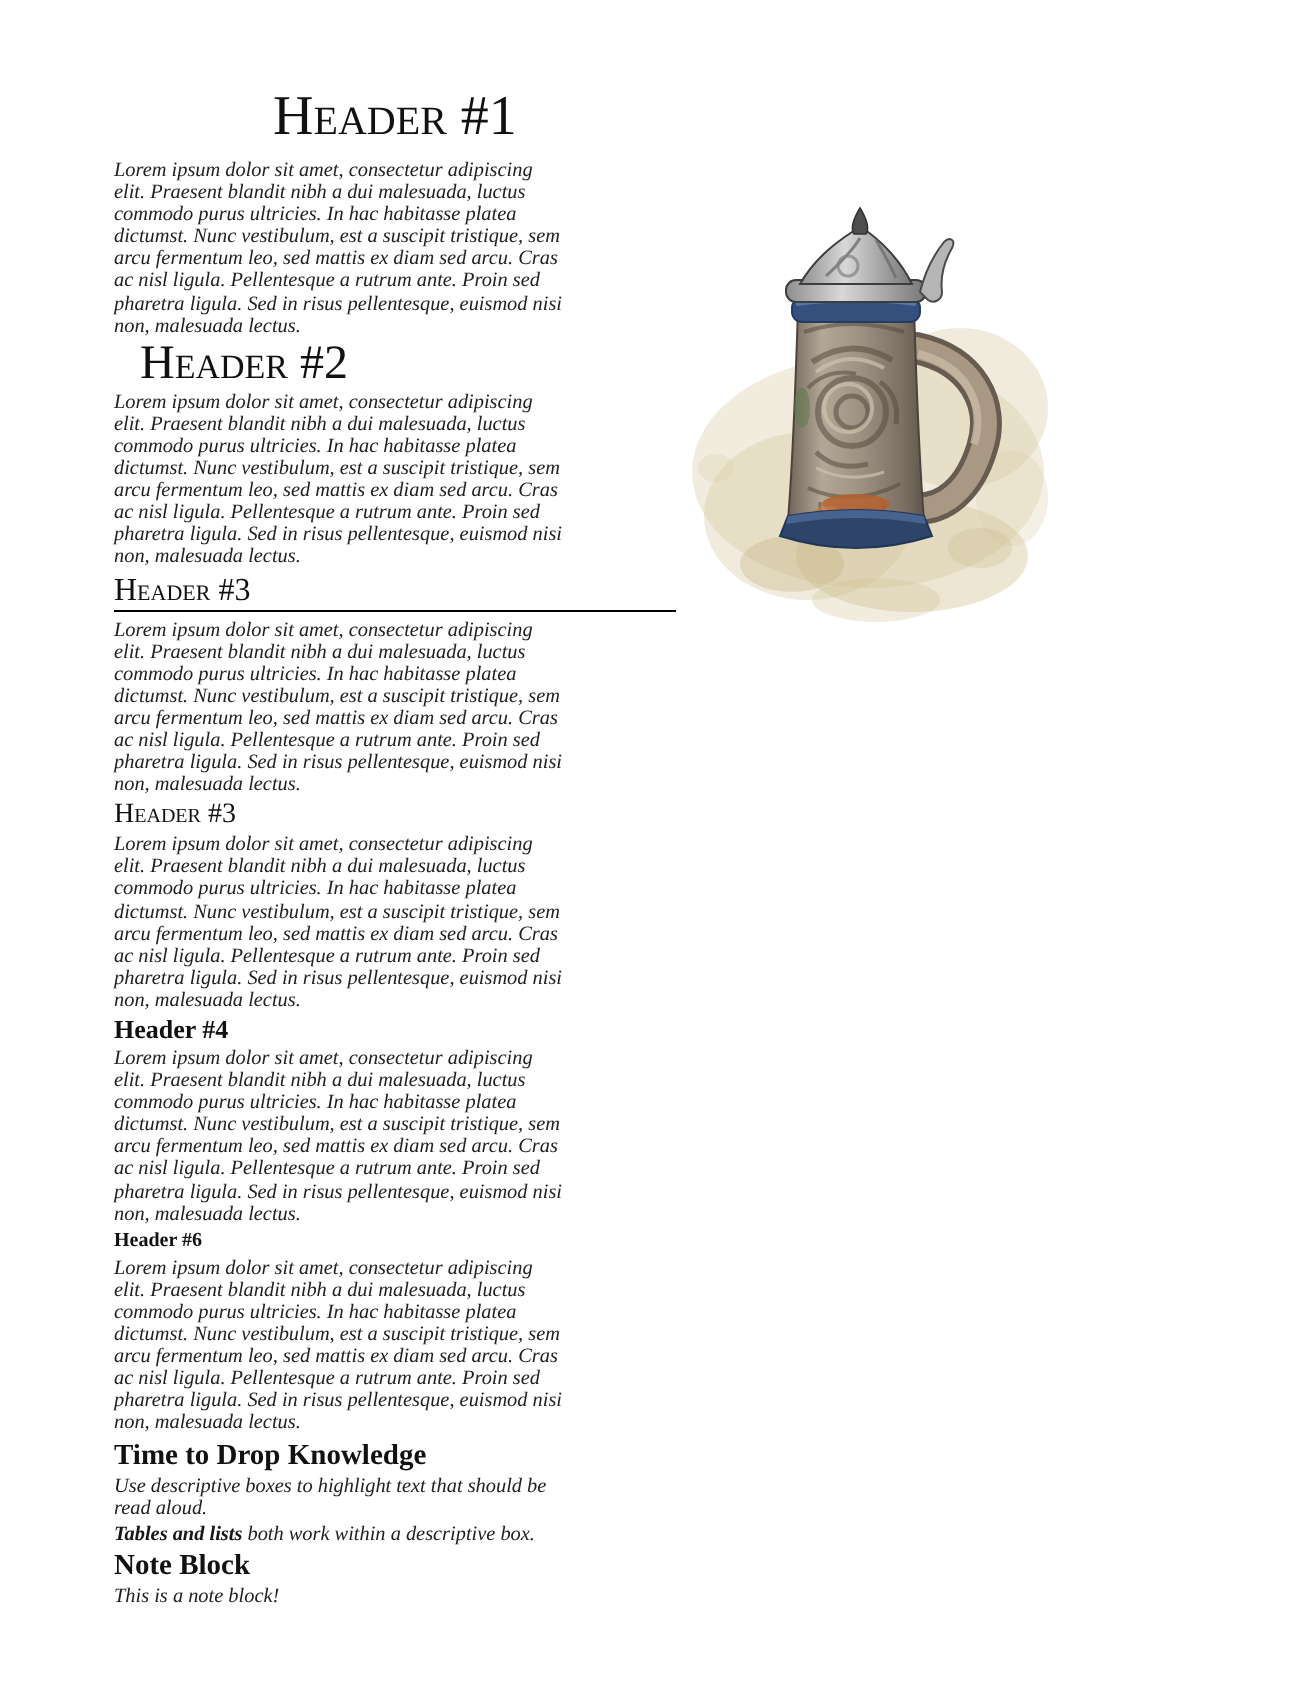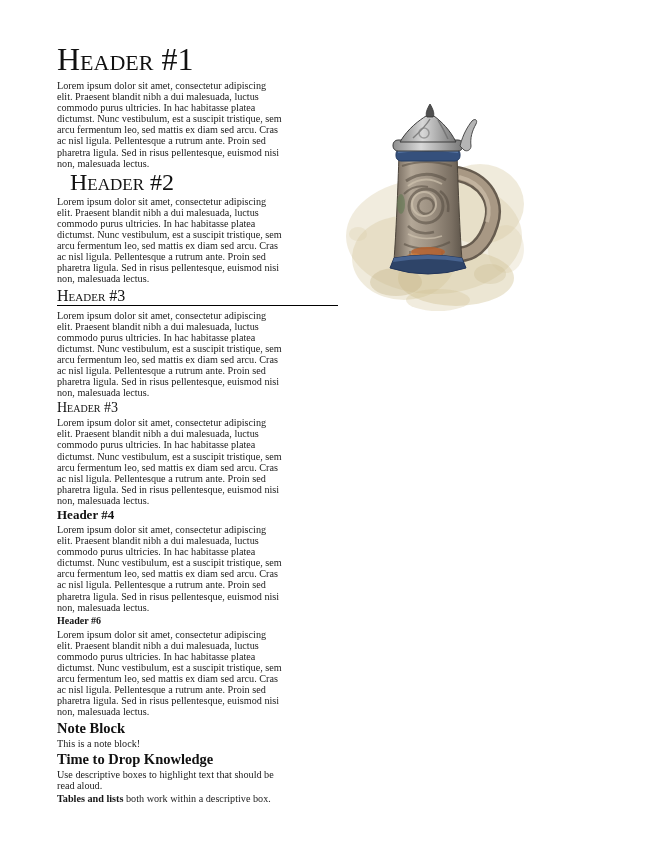--- a/index.html
+++ b/index.html
@@ -17,22 +17,23 @@
   }
   .column {
     position: absolute;
     left: 57px; top: 42px;
     width: 281px;
     color: #1d1d1d;
   }
   h1, h2, h3, h4, h5, h6 { font-weight: 400; color: #111111; }
   .h1 {
     font-variant: small-caps;
-    font-size: 32px; line-height: 34px;
+    font-size: 28px; line-height: 34px;
     margin: 0 0 4px 0;
+    text-align: center;
   }
   .h2 {
     font-variant: small-caps;
     font-size: 24px; line-height: 22px;
     margin: 1px 0 3px 13px;
   }
   .h3 {
     font-variant: small-caps;
     font-size: 16px; line-height: 17px;
     margin: 2px 0 4px 0;
@@ -59,20 +60,21 @@
     font-size: 14.5px; line-height: 16px;
     margin: 2px 0 2px 0;
     color: #111111;
   }
   .body-text {
     font-size: 10.2px;
     line-height: 11.1px;
     margin: 0 0 2px 0;
     white-space: pre-line;
     color: #212121;
+    font-style: italic;
   }
   .body-text b { color: #161616; }
   .illustration {
     position: absolute;
     left: 338px; top: 86px;
     width: 200px; height: 230px;
   }
 </style>
 </head>
 <body>
@@ -147,29 +149,29 @@
 elit. Praesent blandit nibh a dui malesuada, luctus
 commodo purus ultricies. In hac habitasse platea
 dictumst. Nunc vestibulum, est a suscipit tristique, sem
 arcu fermentum leo, sed mattis ex diam sed arcu. Cras
 ac nisl ligula. Pellentesque a rutrum ante. Proin sed
 pharetra ligula. Sed in risus pellentesque, euismod nisi
 non, malesuada lectus.</p>
     </section>
 
     <section>
-      <h5 class="note-title">Note Block</h5>
-      <p class="body-text">This is a note block!</p>
-    </section>
-
-    <section>
       <h5 class="note-title">Time to Drop Knowledge</h5>
       <p class="body-text">Use descriptive boxes to highlight text that should be
 read aloud.</p>
       <p class="body-text"><b>Tables and lists</b><span> both work within a descriptive box.</span></p>
+    </section>
+
+    <section>
+      <h5 class="note-title">Note Block</h5>
+      <p class="body-text">This is a note block!</p>
     </section>
 
   </div>
 
   <div class="illustration">
     <svg viewBox="0 0 200 230" width="200" height="230" xmlns="http://www.w3.org/2000/svg">
       <defs>
         <linearGradient id="bodyg" x1="0" y1="0" x2="1" y2="0">
           <stop offset="0" stop-color="#6f6458"></stop>
           <stop offset="0.25" stop-color="#b3a797"></stop>

